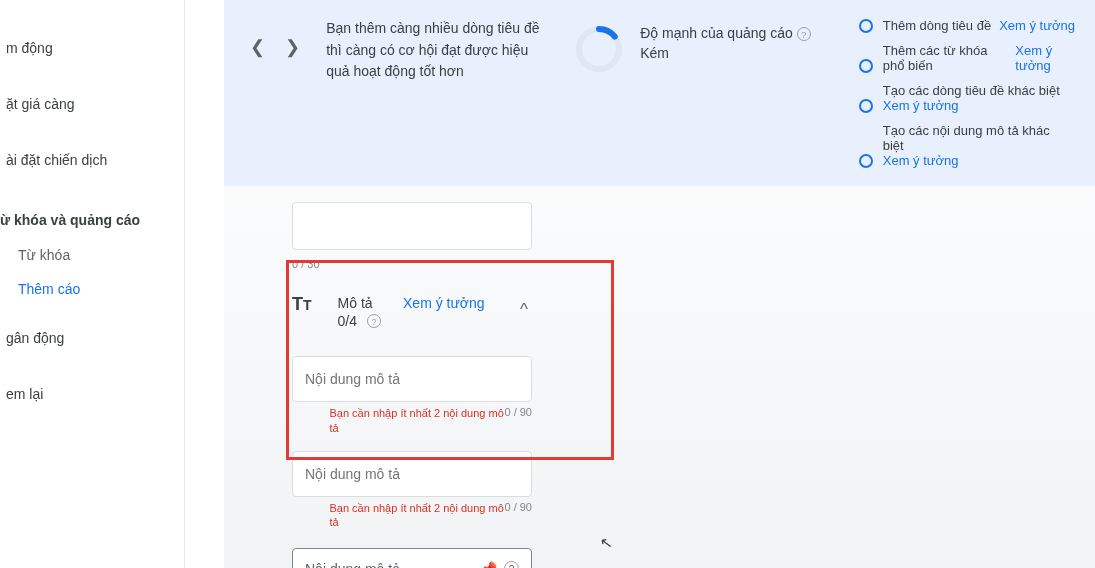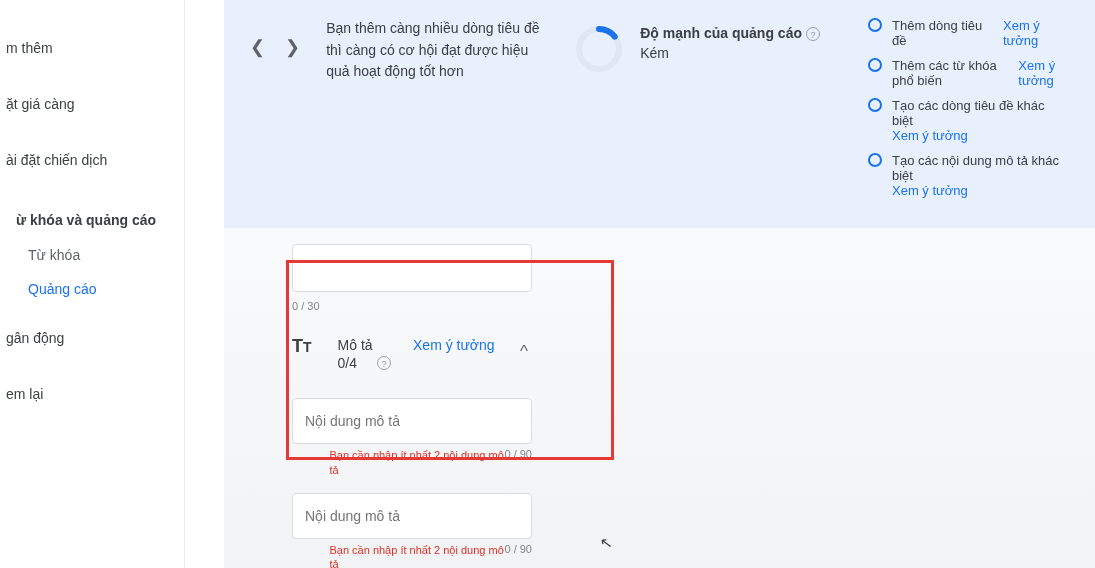--- a/index.html
+++ b/index.html
@@ -1,34 +1,34 @@
 <!DOCTYPE html>
 <html><head>
 <meta charset="utf-8">
 <style>
 *{box-sizing:border-box;margin:0;padding:0;font-family:Arial,"Helvetica Neue",sans-serif}
 body{background:#fff;width:1095px;height:568px;overflow:hidden;position:relative}
 .sidebar{position:absolute;left:0;top:0;width:185px;height:568px;background:#fff;border-right:1px solid #e8eaed;padding-top:30px}
 .sb-item{padding:10px 18px 10px 6px;font-size:14px;color:#3c4043;cursor:pointer}
-.sb-group{margin-top:24px;padding:10px 18px 10px 16px;font-size:14px;font-weight:700;color:#3c4043}
-.sb-sub{padding:9px 18px 9px 28px;font-size:14px;color:#5f6368}
+.sb-group{margin-top:24px;padding:10px 18px 10px 0;font-size:14px;font-weight:700;color:#3c4043}
+.sb-sub{padding:9px 18px 9px 18px;font-size:14px;color:#5f6368}
 .sb-sub.blue{color:#1a73e8;font-weight:500}
 .main{position:absolute;left:224px;top:0;right:0;height:568px;background:linear-gradient(180deg,#fff 0,#f8f9fa 50%,#f1f3f4 100%)}
 .hint-bar{display:flex;align-items:flex-start;background:#e8f0fe;padding:18px 20px;gap:8px}
 .nav-arrow{color:#5f6368;font-size:18px;font-weight:300;padding:0 6px;cursor:pointer;user-select:none;margin-top:18px}
 .hint-text{width:220px;color:#3c4043;font-size:14px;line-height:1.55;margin-left:12px;margin-right:6px}
 .ring-wrap{display:flex;align-items:flex-start;margin-left:14px;margin-top:6px}
 .ring{width:50px;height:50px;position:relative;flex-shrink:0}
 .ring svg{width:50px;height:50px}
 .strength-block{margin-left:16px;font-size:14px;color:#3c4043;line-height:1.4}
-.strength-title{font-weight:700;display:inline}
+.strength-title{font-weight:400;display:inline}
 .strength-help{display:inline-block;width:14px;height:14px;border:1px solid #9aa0a6;border-radius:50%;color:#9aa0a6;font-size:9px;text-align:center;line-height:14px;margin-left:4px;vertical-align:middle}
 .strength-val{margin-top:0}
 .suggest-block{margin-left:40px;flex:1}
-.sg-row{display:flex;align-items:flex-start;margin-bottom:10px;font-size:13px}
+.sg-row{display:flex;align-items:flex-end;margin-bottom:10px;font-size:13px}
 .sg-radio{width:14px;height:14px;border:2px solid #1a73e8;border-radius:50%;margin-right:10px;flex-shrink:0}
 .sg-text{color:#3c4043;margin-right:8px}
 .sg-link{color:#1a73e8;cursor:pointer}
 .card-area{padding:0 0 0 68px}
 .head-box{width:240px;margin-top:16px;position:relative}
 .head-box .outline{border:1px solid #dadce0;border-radius:4px;height:48px;background:#fff}
 .head-box .counter{text-align:left;font-size:11px;color:#80868b;margin-top:8px}
 .desc-card{width:240px;margin-top:24px;position:relative}
 .desc-header{display:flex;align-items:flex-start;position:relative;padding-bottom:10px}
 .tt-icon{font-weight:700;font-size:14px;color:#3c4043}
@@ -45,28 +45,28 @@
 .third-input{width:240px;border:1px solid #80868b;border-radius:4px;padding:12px 12px;font-size:14px;color:#5f6368;background:#fff;margin-top:18px;display:flex;align-items:center;justify-content:space-between}
 .pin-help{display:flex;align-items:center;gap:6px;color:#5f6368}
 .pin{font-size:14px}
 .q{width:15px;height:15px;border:1px solid #9aa0a6;border-radius:50%;font-size:10px;text-align:center;line-height:15px}
 .cursor{position:absolute;left:376px;top:534px;font-size:15px;color:#3c4043;transform:rotate(-8deg)}
 </style>
 </head>
 <body>
 
 <div class="sidebar">
-  <div class="sb-item">m thêm</div>
+  <div class="sb-item">m động</div>
   <div style="height:20px"></div>
   <div class="sb-item">ặt giá càng</div>
   <div style="height:20px"></div>
   <div class="sb-item">ài đặt chiến dịch</div>
   <div class="sb-group">ừ khóa và quảng cáo</div>
   <div class="sb-sub">Từ khóa</div>
-  <div class="sb-sub blue">Quảng cáo</div>
+  <div class="sb-sub blue">Thêm cáo</div>
   <div style="height:14px"></div>
   <div class="sb-item">gân động</div>
   <div style="height:20px"></div>
   <div class="sb-item">em lại</div>
 </div>
 
 <div class="main">
   <div class="hint-bar">
     <span class="nav-arrow">❮</span>
     <span class="nav-arrow">❯</span>
@@ -94,42 +94,42 @@
           <span class="sg-text">Thêm các từ khóa phổ biến</span>
           <span class="sg-link">Xem ý tưởng</span>
         </div>
       <div class="sg-row">
           <span class="sg-radio"></span>
           <div>
             <div class="sg-text">Tạo các dòng tiêu đề khác biệt</div>
             <div class="sg-link">Xem ý tưởng</div>
           </div>
         </div>
-      <div class="sg-row" style="margin-bottom:12px">
+      <div class="sg-row" style="margin-bottom:0">
           <span class="sg-radio"></span>
           <div>
             <div class="sg-text">Tạo các nội dung mô tả khác biệt</div>
             <div class="sg-link">Xem ý tưởng</div>
           </div>
         </div>
     </div>
   </div>
 
   <div class="card-area">
     <div class="head-box">
       <div class="outline"></div>
       <div class="counter">0 / 30</div>
     </div>
 
     <div class="desc-card">
       <div class="desc-header">
         <span class="tt-icon"><span class="big">T</span>T</span>
         <div class="desc-label">
           <div>Mô tả</div>
-          <div style="display:flex;align-items:center;gap:16px">
+          <div style="display:flex;align-items:center;gap:6px">
               <span>0/4</span>
               <span class="strength-help">?</span>
             </div>
         </div>
         <div class="idea-link">Xem ý tưởng</div>
         <span class="chevron">^</span>
       </div>
 
       <div class="d-input-wrap">
         <input class="d-input" placeholder="Nội dung mô tả" style="">

